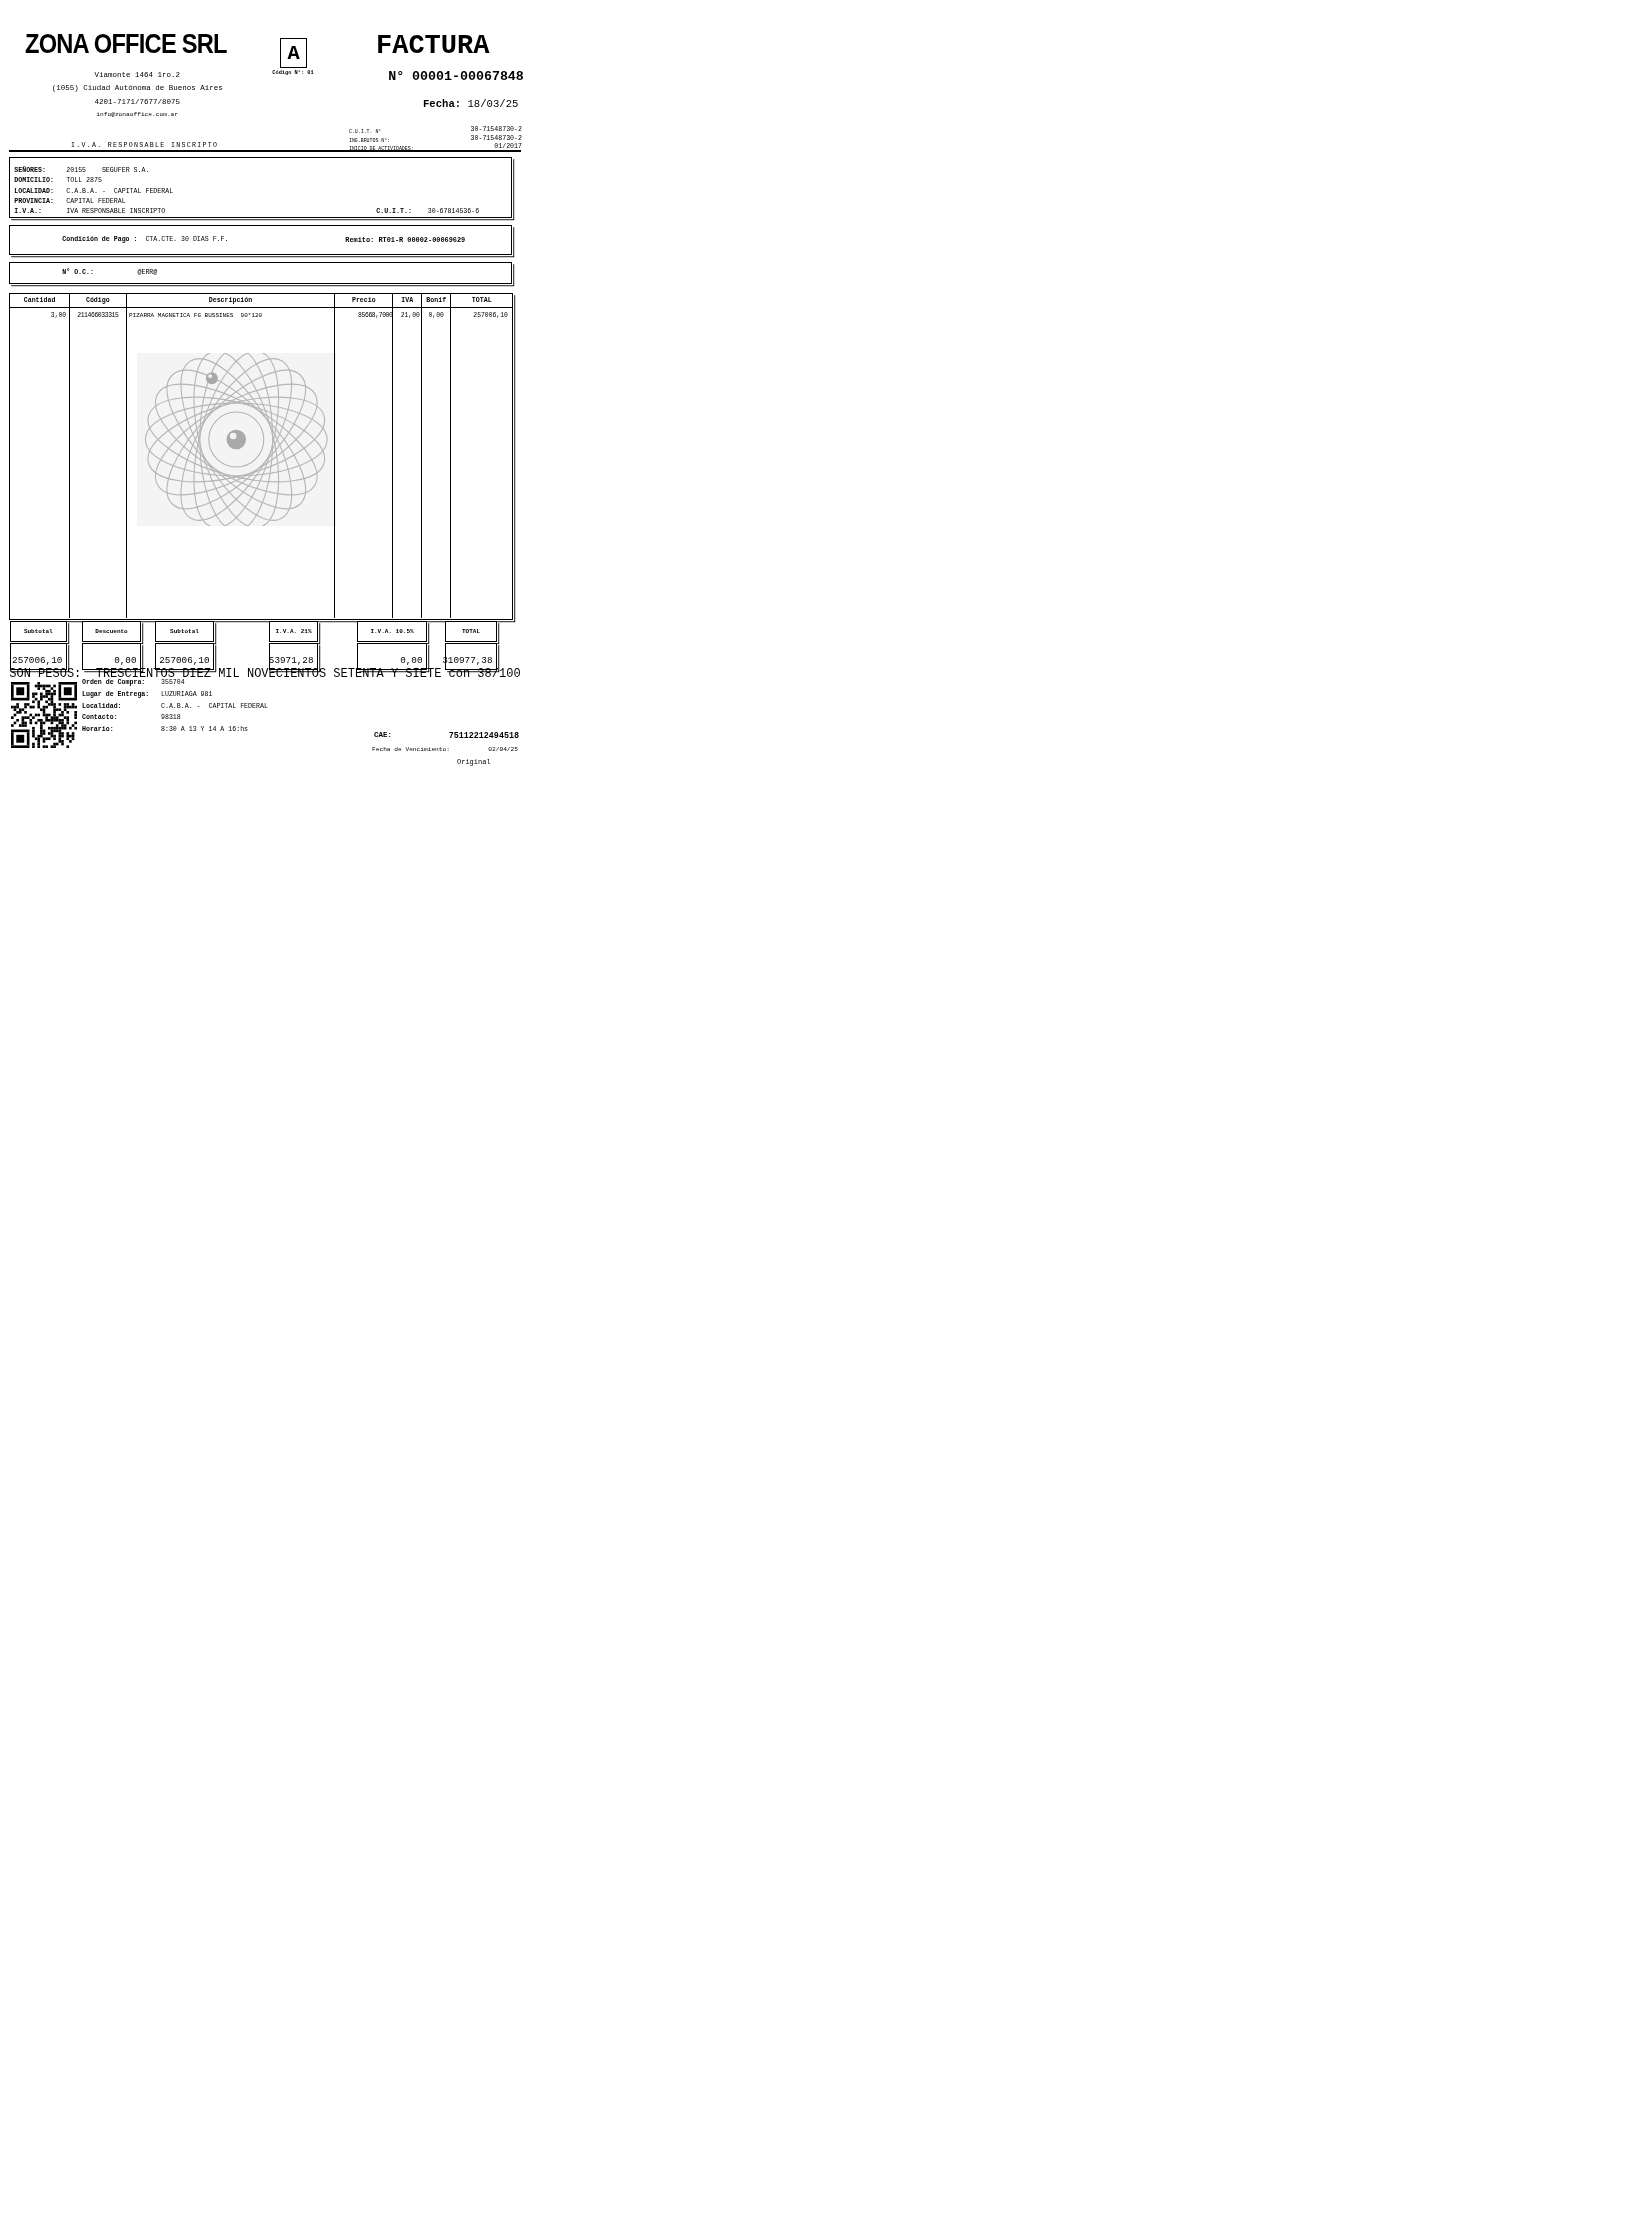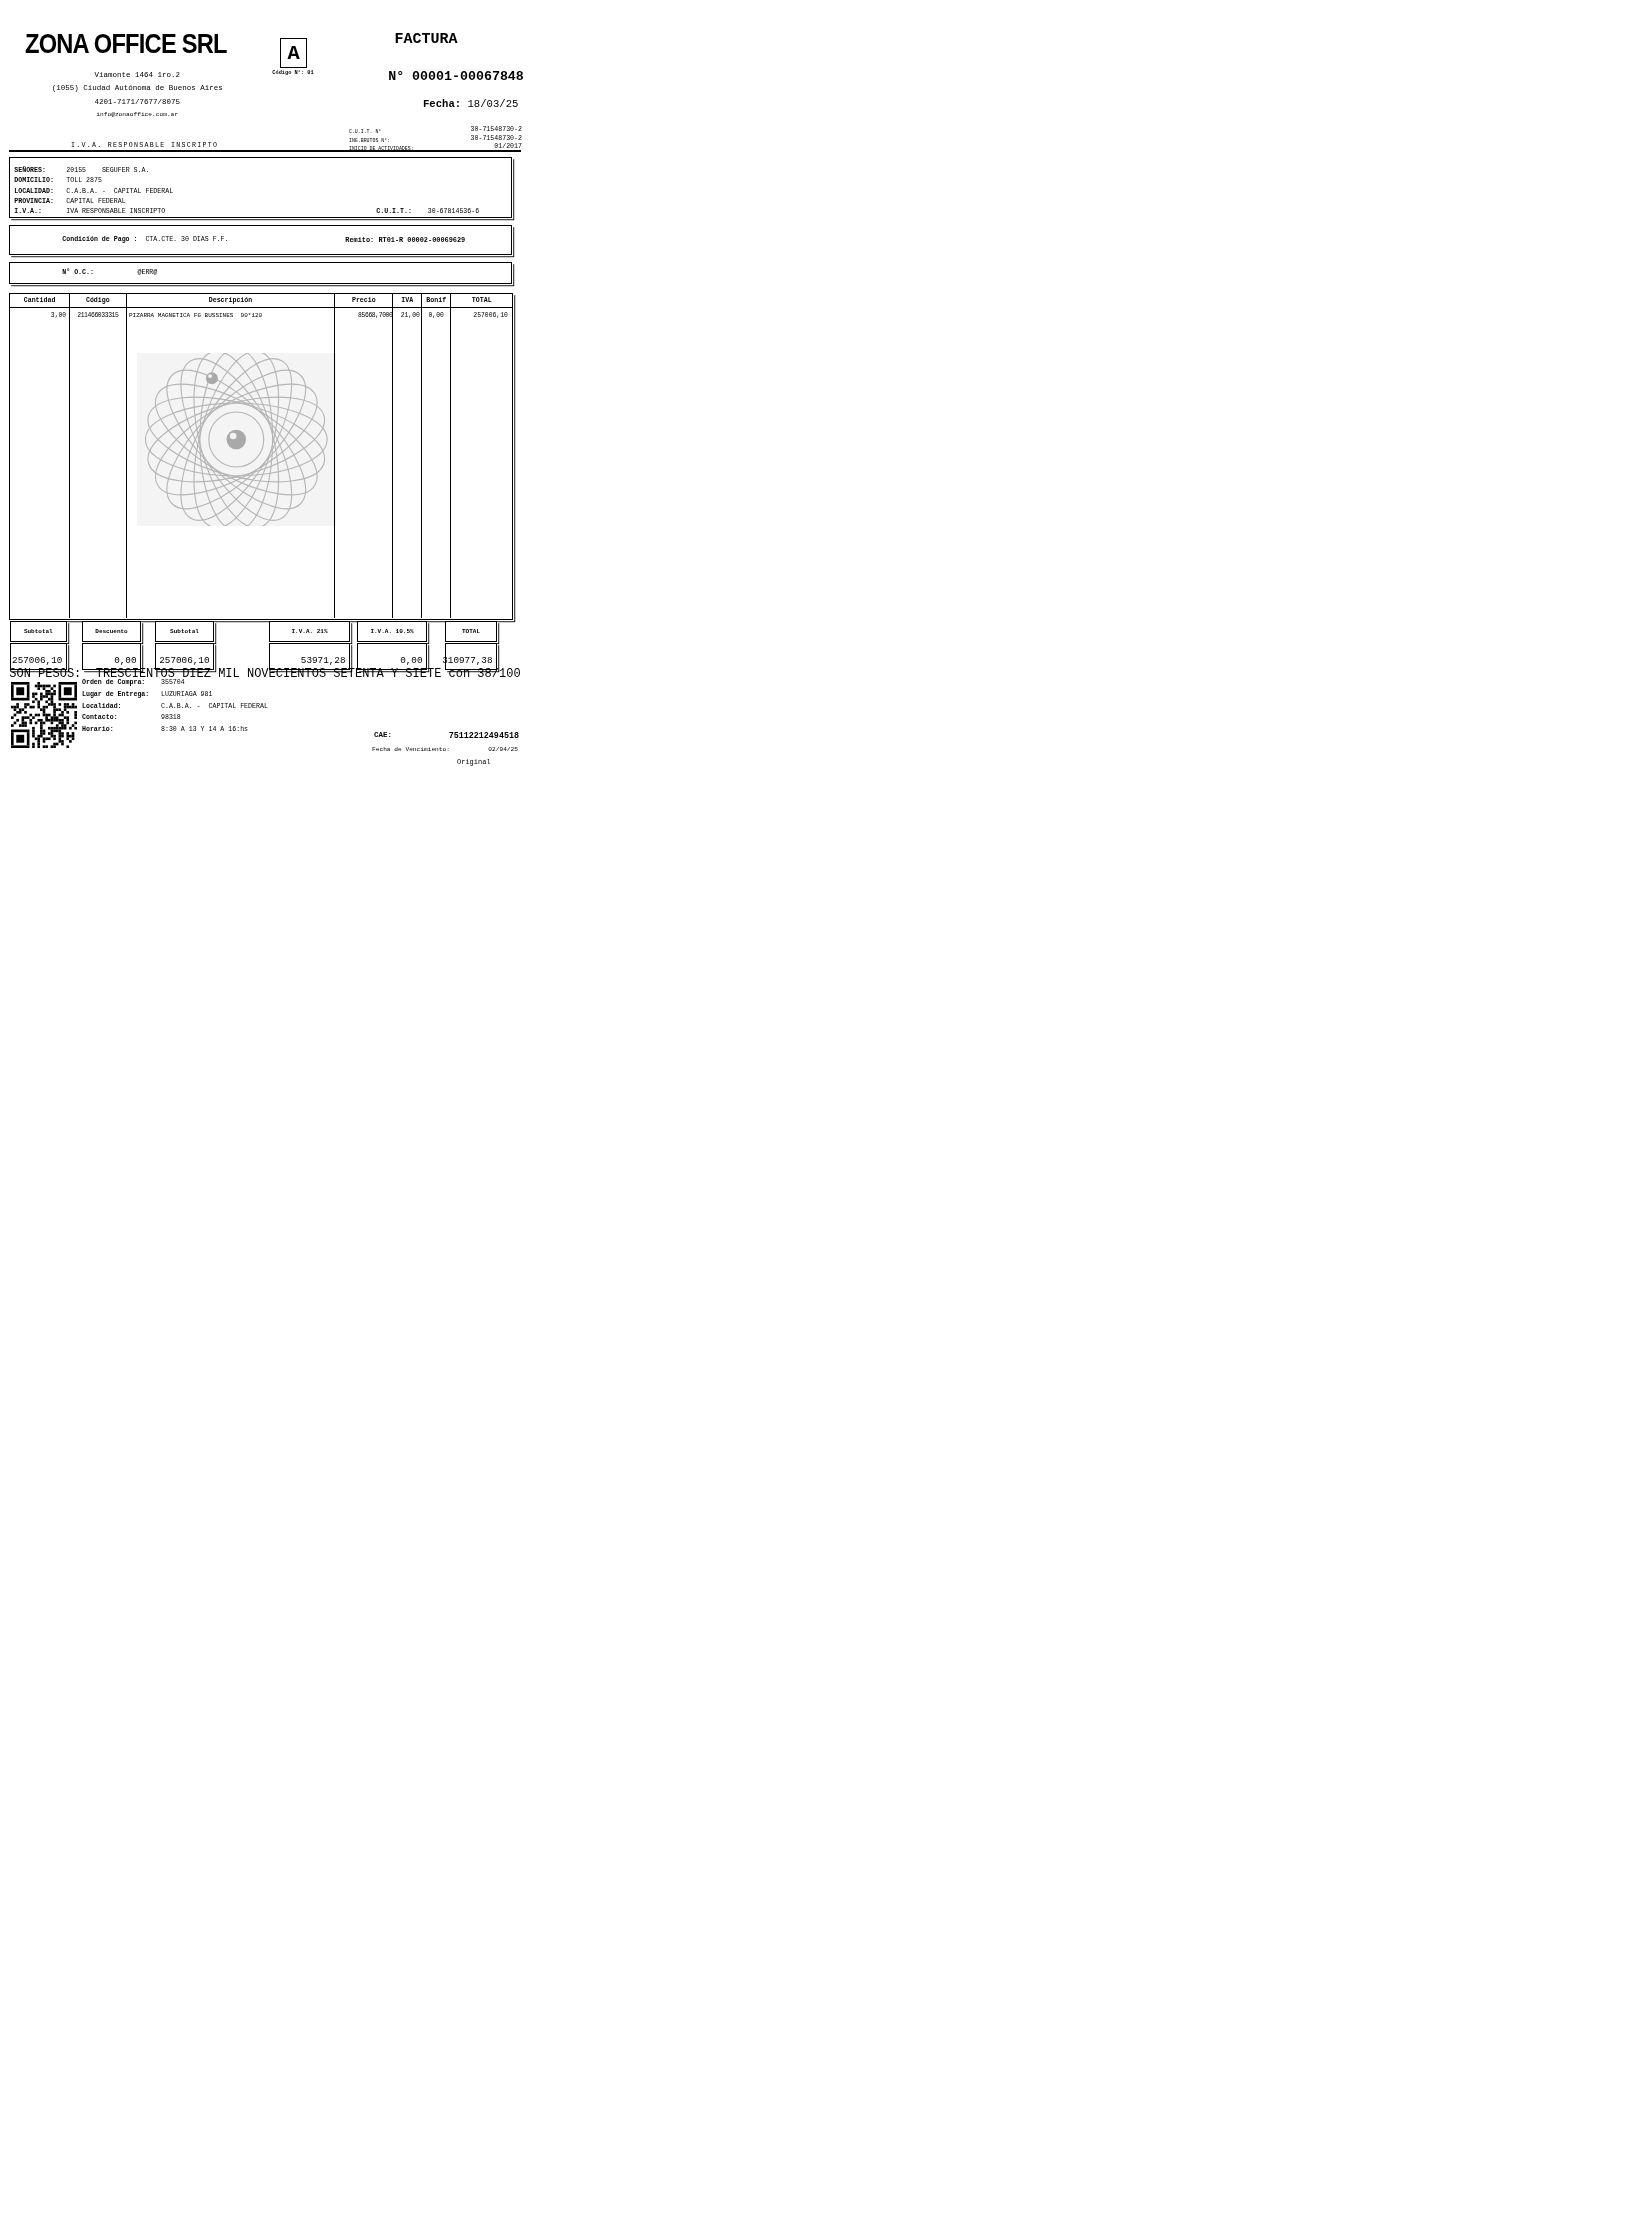--- a/index.html
+++ b/index.html
@@ -22,21 +22,21 @@
   .addr.a1{top:71px;}
   .addr.a2{top:84px;}
   .addr.a3{top:98px;}
   .addr.a4{top:111px;font-size:6.2px;}
   .letter-box{
     left:280px;top:38px;width:25px;height:28px;border:1.3px solid #000;
     display:flex;align-items:center;justify-content:center;
     font-size:20.4px;font-weight:bold;
   }
   .codigo{left:262px;top:70px;width:62px;text-align:center;font-size:5.3px;font-weight:bold;white-space:nowrap;}
-  .doc-title{left:376px;top:31px;width:100px;text-align:center;font-size:15px;font-weight:bold;white-space:nowrap;letter-spacing:0px;}
+  .doc-title{left:376px;top:31px;width:100px;text-align:center;font-size:27px;font-weight:bold;white-space:nowrap;letter-spacing:0px;}
   .doc-number{left:355px;top:69px;width:142px;text-align:center;font-size:13.3px;font-weight:bold;white-space:nowrap;margin-left:30px;}
   .doc-date{left:375px;top:98px;width:106px;font-size:10.6px;white-space:nowrap;}
   .fiscal-row{left:349px;width:173px;white-space:nowrap;}
   .fiscal-row .lbl{font-size:4.9px;}
   .fiscal-row .val{position:absolute;right:0;top:-1.3px;font-size:6.6px;}
   .f1{top:127px;} .f2{top:136px;} .f3{top:144px;}
   .iva-status{left:71px;top:142px;font-size:6.6px;letter-spacing:1.3px;white-space:nowrap;}
   .top-rule{left:9.3px;top:150px;width:512px;height:2.2px;background:#000;}
   
   .bigbox{border:1.3px solid #000;background:#fff;box-shadow:1.3px 1.3px 0 0 #ffffff,2.2px 2.2px 0 0 #000000;}
@@ -76,21 +76,21 @@
   .tot-box{position:absolute;}
   .tot-label{border:0.9px solid #000;height:18.6px;display:flex;align-items:center;justify-content:center;
              font-size:6px;font-weight:bold;background:#fff;
              box-shadow:1.3px 1.3px 0 0 #ffffff,2.2px 2.2px 0 0 #000000;white-space:nowrap;}
   .tot-value{margin-top:1.8px;border:0.9px solid #000;height:22px;display:flex;align-items:flex-end;
              justify-content:flex-end;font-size:9.3px;padding:0 3.5px 2.7px 0;background:#fff;
              box-shadow:1.3px 1.3px 0 0 #ffffff,2.2px 2.2px 0 0 #000000;white-space:nowrap;}
   .tb1{left:9.8px;top:621px;width:57px;}
   .tb2{left:82px;top:621px;width:59px;}
   .tb3{left:155px;top:621px;width:59px;}
-  .tb4{left:269px;top:621px;width:81px;}
+  .tb4{left:269px;top:621px;width:49px;}
   .tb5{left:357px;top:621px;width:70px;}
   .tb6{left:445px;top:621px;width:52px;}
   .son-pesos{left:9.3px;top:667px;font-size:12px;white-space:pre;}
   
   .qr{left:11px;top:682px;width:66px;height:66px;}
   .dl-row{position:absolute;left:82px;white-space:pre;font-size:6.6px;}
   .dl-row .l{font-weight:bold;display:inline-block;width:79px;}
   .d1{top:679px;} .d2{top:691px;} .d3{top:703px;} .d4{top:714px;} .d5{top:726px;}
   
   .cae-line{left:374px;top:731px;width:145px;font-size:7.5px;font-weight:bold;white-space:nowrap;}

